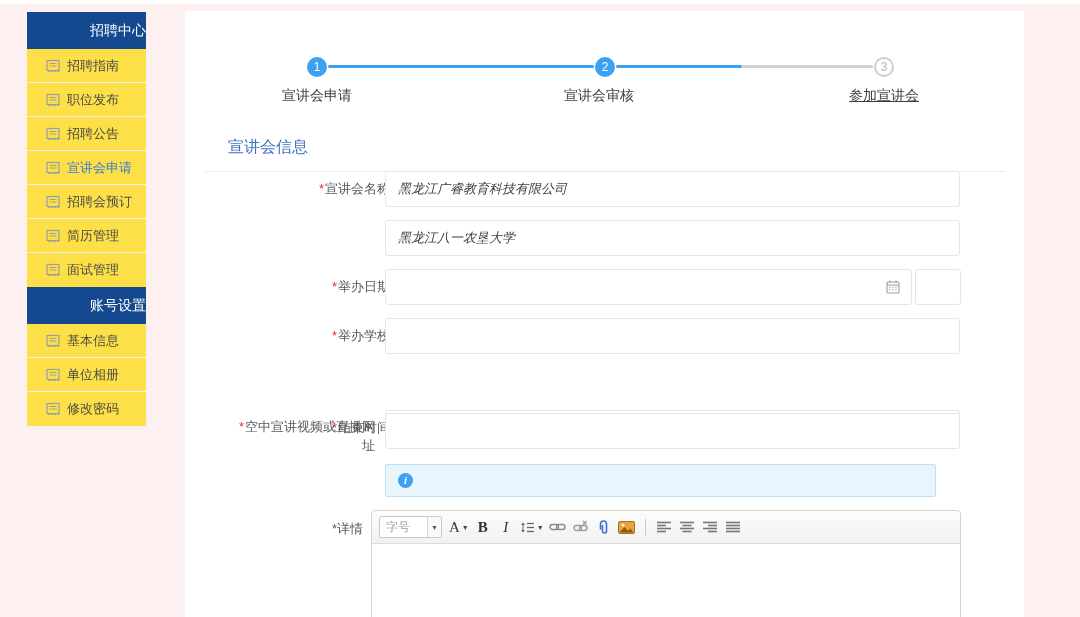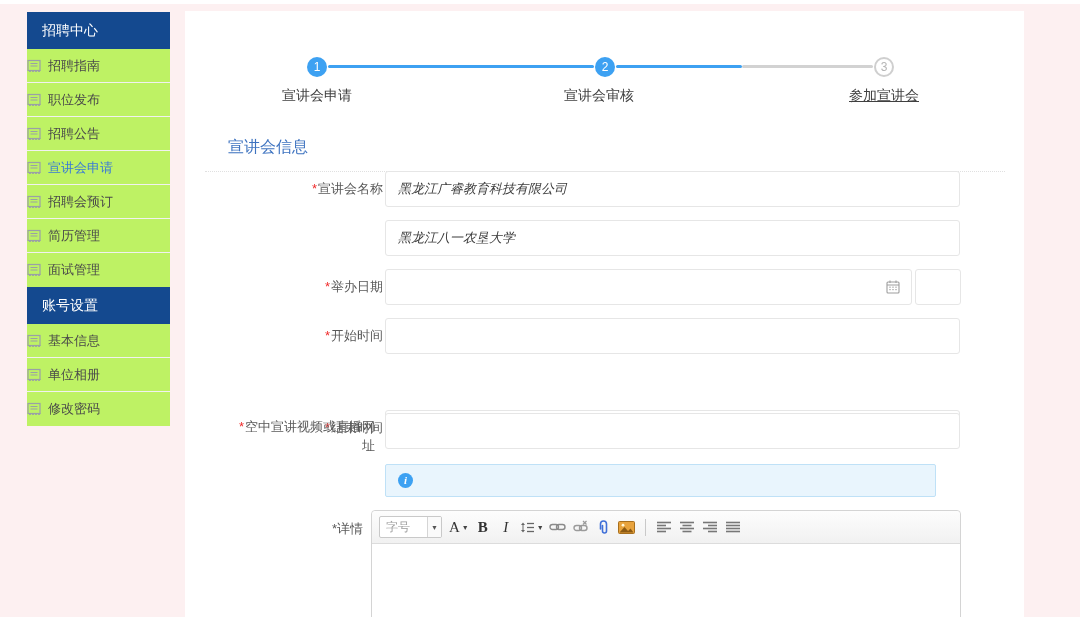--- a/index.html
+++ b/index.html
@@ -6,30 +6,30 @@
   html,body { width:1080px; height:617px; }
   body {
     position:relative;
     background:#fdf0f1;
     font-family:"Liberation Sans", sans-serif;
     overflow:hidden;
   }
   .top-strip { position:absolute; top:0; left:0; width:100%; height:4px; background:#ffffff; }
 
   
-  .sidebar { position:absolute; left:27px; top:12px; width:143px; }
+  .sidebar { position:absolute; left:27px; top:12px; width:119px;text-align:right; }
   .side-header {
     background:#14498f; color:#fff; font-size:14px; height:37px;
     line-height:37px; padding-left:15px;
   }
   .side-items { background:#fff; }
   .side-item {
-    display:flex; align-items:center; height:34px; 
+    display:flex; align-items:center; height:34px; padding-left:19px;
     border-bottom:1px solid #f1f1f1; font-size:13px; color:#4a4a4a; cursor:pointer;
-    background:#bef264;
+    background:#fde047;
   }
   .side-item:last-child { border-bottom:none; }
   .side-item.active { color:#3a7bd5; }
   .side-item .doc-ic { margin-right:7px; flex:0 0 auto; display:flex; }
 
   
   .card { position:absolute; left:185px; top:11px; width:839px; height:606px; background:#fff; }
 
   
   .step-circle {
@@ -50,21 +50,21 @@
   
   .section-head {
     position:absolute; left:20px; top:118px; width:800px;
     border-bottom:1px dotted #e0e0e0; padding:8px 0 13px 23px;
     font-size:16px; color:#3e73c0;
   }
 
   
   .row { position:absolute; left:0; width:839px; height:36px; }
   .lbl {
-    position:absolute; left:8px; top:0; width:190px; text-align:right;
+    position:absolute; left:15px; top:0; width:190px; text-align:right;
     font-size:13px; color:#595959; line-height:36px;
   }
   .lbl .req { color:#f02b2b; margin-right:1px; }
   .lbl.wrap { width:138px; left:52px; line-height:19px; padding-top:0; top:4px; }
   .inp {
     position:absolute; left:200px; top:0; width:575px; height:36px;
     border:1px solid #e6e6e6; border-radius:3px; padding:0 12px;
     font-size:13px; color:#3c3c3c; background:#fff; outline:none;
     font-family:"Liberation Sans", sans-serif;
     font-style:italic;
@@ -288,21 +288,21 @@
             <rect x="4.2" y="10" width="1.6" height="1.2"></rect>
             <rect x="7.2" y="10" width="1.6" height="1.2"></rect>
             <rect x="10.2" y="10" width="1.6" height="1.2"></rect>
           </g>
         </svg>
     </span>
     <input class="inp small" type="text" style="">
   </div>
 
   <div class="row" style="top:307px;">
-    <div class="lbl"><span class="req">*</span><span>开始时间</span></div>
+    <div class="lbl"><span class="req">*</span><span>举办学校</span></div>
     <input class="inp" type="text" value="" style="">
   </div>
 
   <div class="row" style="top:356px;margin-top:43px;">
     <div class="lbl"><span class="req">*</span><span>结束时间</span></div>
     <input class="inp" type="text" value="" style="">
   </div>
 
   <div class="row" style="top:402px;">
     <div class="lbl wrap"><span class="req">*</span><span>空中宣讲视频或直播网址</span></div>

